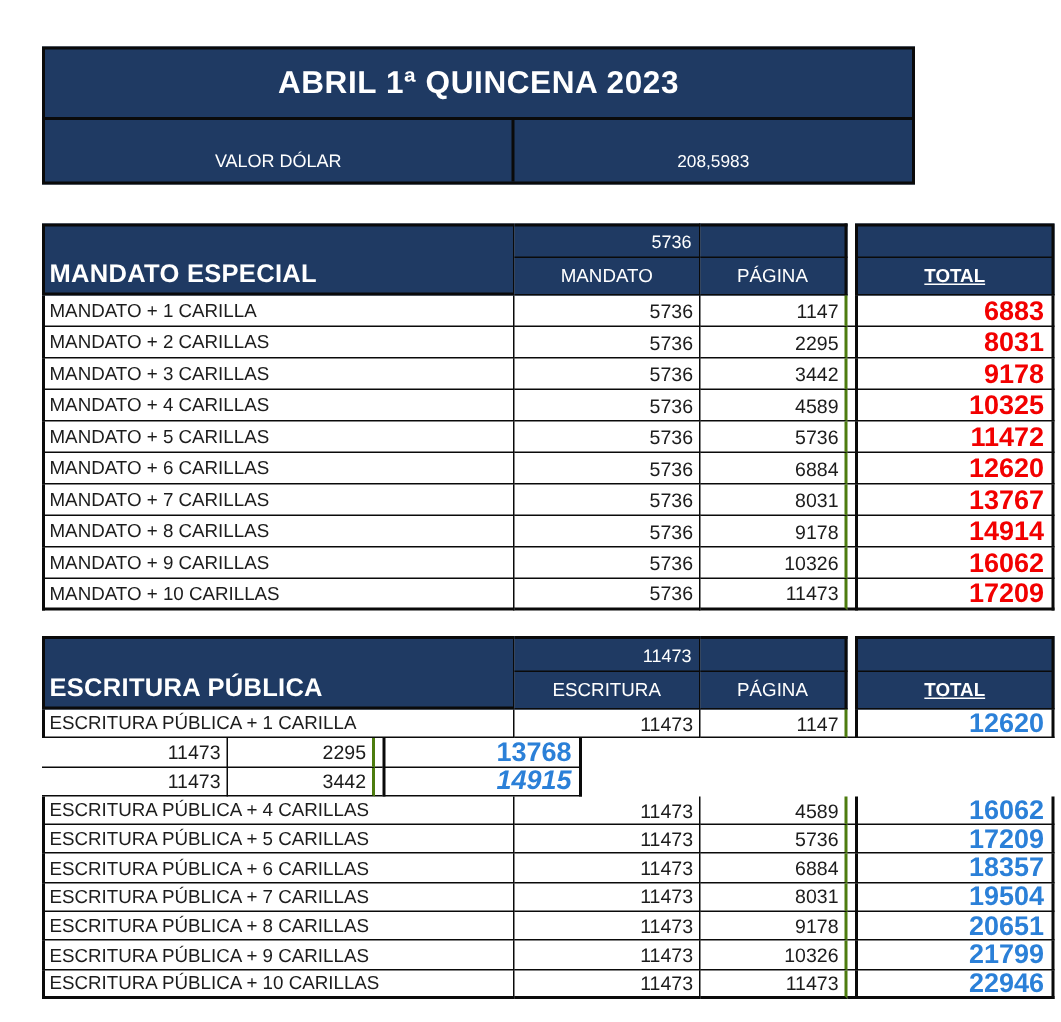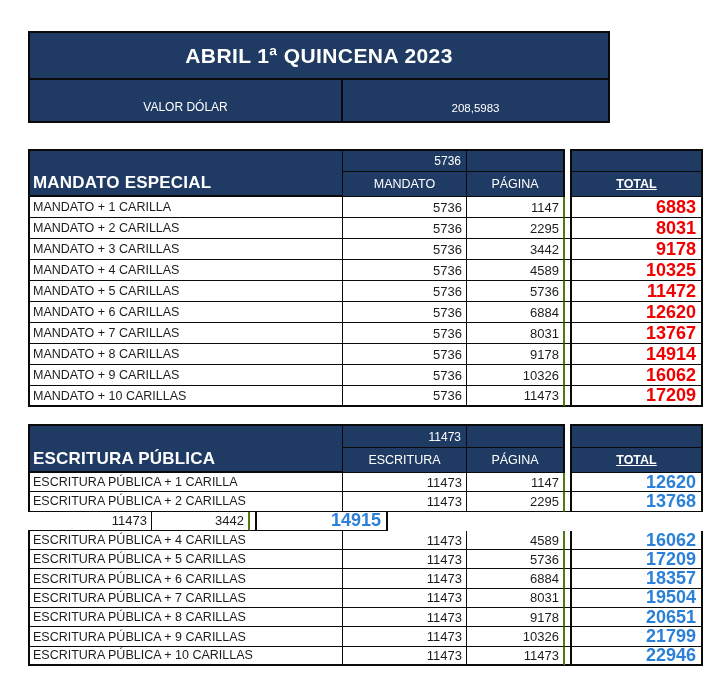--- a/index.html
+++ b/index.html
@@ -213,31 +213,30 @@
   </div>
   <div class="tbody">
       <div class="trow">
         <div class="cell c-label">ESCRITURA PÚBLICA + 1 CARILLA</div>
         <div class="cell c-num">11473</div>
         <div class="cell c-pag">1147</div>
         <div class="cell c-gut"></div>
         <div class="cell c-tot" style="color: rgb(43, 128, 216);">12620</div>
       </div>
       <div class="trow">
-        <div class="cell c-label">ESCRITURA PÚBLICA + 2 CARILLAS</div>
         <div class="cell c-num">11473</div>
         <div class="cell c-pag">2295</div>
         <div class="cell c-gut"></div>
         <div class="cell c-tot" style="color: rgb(43, 128, 216);">13768</div>
       </div>
       <div class="trow">
         <div class="cell c-num">11473</div>
         <div class="cell c-pag">3442</div>
         <div class="cell c-gut"></div>
-        <div class="cell c-tot" style="color: rgb(43, 128, 216);">14915</div>
+        <div class="cell c-tot" style="color: rgb(43, 128, 216); font-style: italic;">14915</div>
       </div>
       <div class="trow">
         <div class="cell c-label">ESCRITURA PÚBLICA + 4 CARILLAS</div>
         <div class="cell c-num">11473</div>
         <div class="cell c-pag">4589</div>
         <div class="cell c-gut"></div>
         <div class="cell c-tot" style="color: rgb(43, 128, 216);">16062</div>
       </div>
       <div class="trow">
         <div class="cell c-label">ESCRITURA PÚBLICA + 5 CARILLAS</div>

